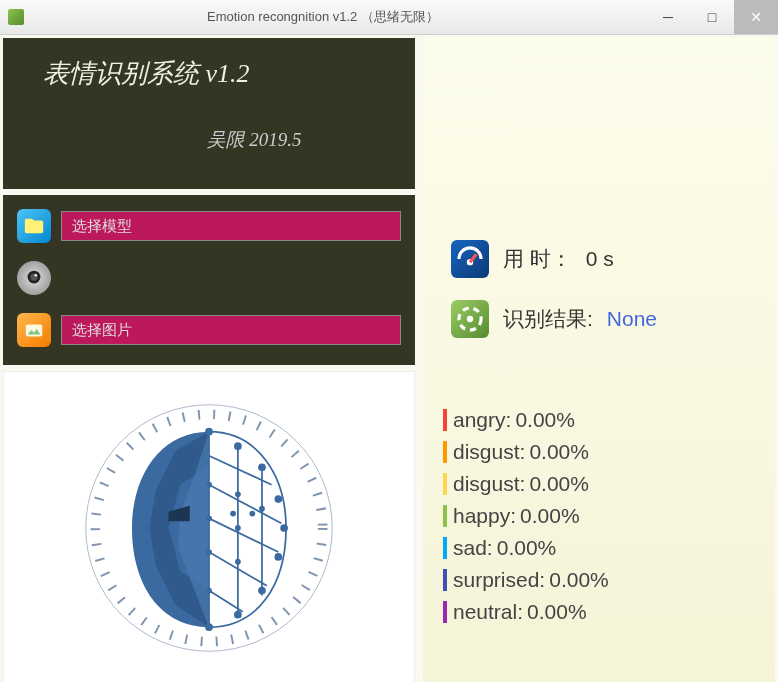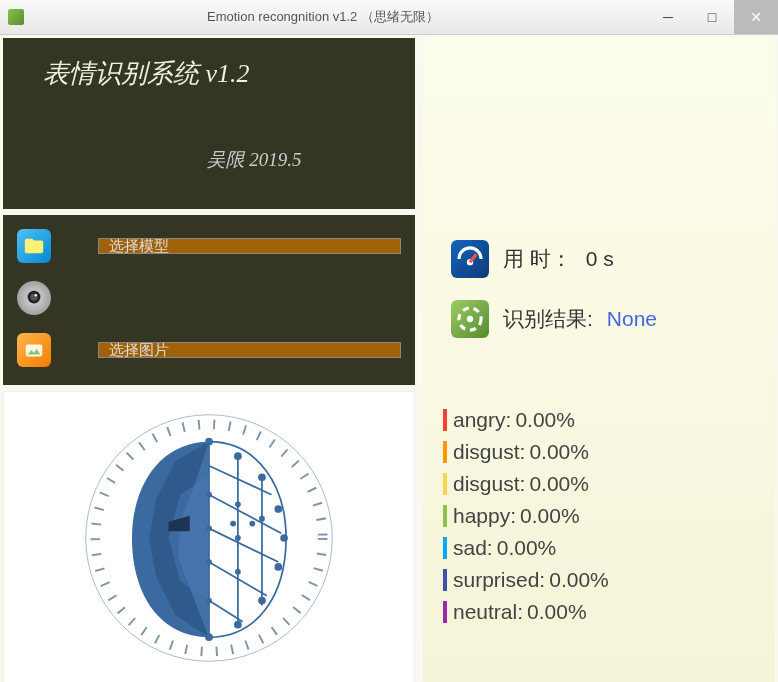--- a/index.html
+++ b/index.html
@@ -63,21 +63,21 @@
     .header-block {
       background: #353523;
       padding: 18px 20px 12px 20px;
       color: #ddd;
     }
     .header-title {
       font-style: italic;
       font-family: "KaiTi", "STKaiti", serif;
       font-size: 26px;
       color: #f0f0e0;
-      margin-bottom: 56px;
+      margin-bottom: 36px;
       padding-left: 20px;
     }
     .header-author {
       text-align: center;
       font-family: "KaiTi", "STKaiti", serif;
       font-style: italic;
       font-size: 19px;
       color: #ccc;
       margin-left: 90px;
       margin-bottom: 24px;
@@ -98,28 +98,27 @@
       width: 34px; height: 34px;
       border-radius: 6px;
       display: flex;
       align-items: center;
       justify-content: center;
       flex-shrink: 0;
     }
     .opt-field {
       flex: 1;
       border: 1px solid #888;
-      background: #a16207;
+      background: #be185d;
       color: #ddd;
       padding: 6px 10px;
       font-size: 15px;
-      height: 16px;
-      display: flex;
-      align-items: center;
-      margin-left: 37px;
+      height: 30px;
+      display: flex;
+      align-items: center;
     }
     .image-block {
       background: #fff;
       flex: 1;
       display: flex;
       align-items: center;
       justify-content: center;
       border: 1px solid #eee;
     }
     .right-panel {

